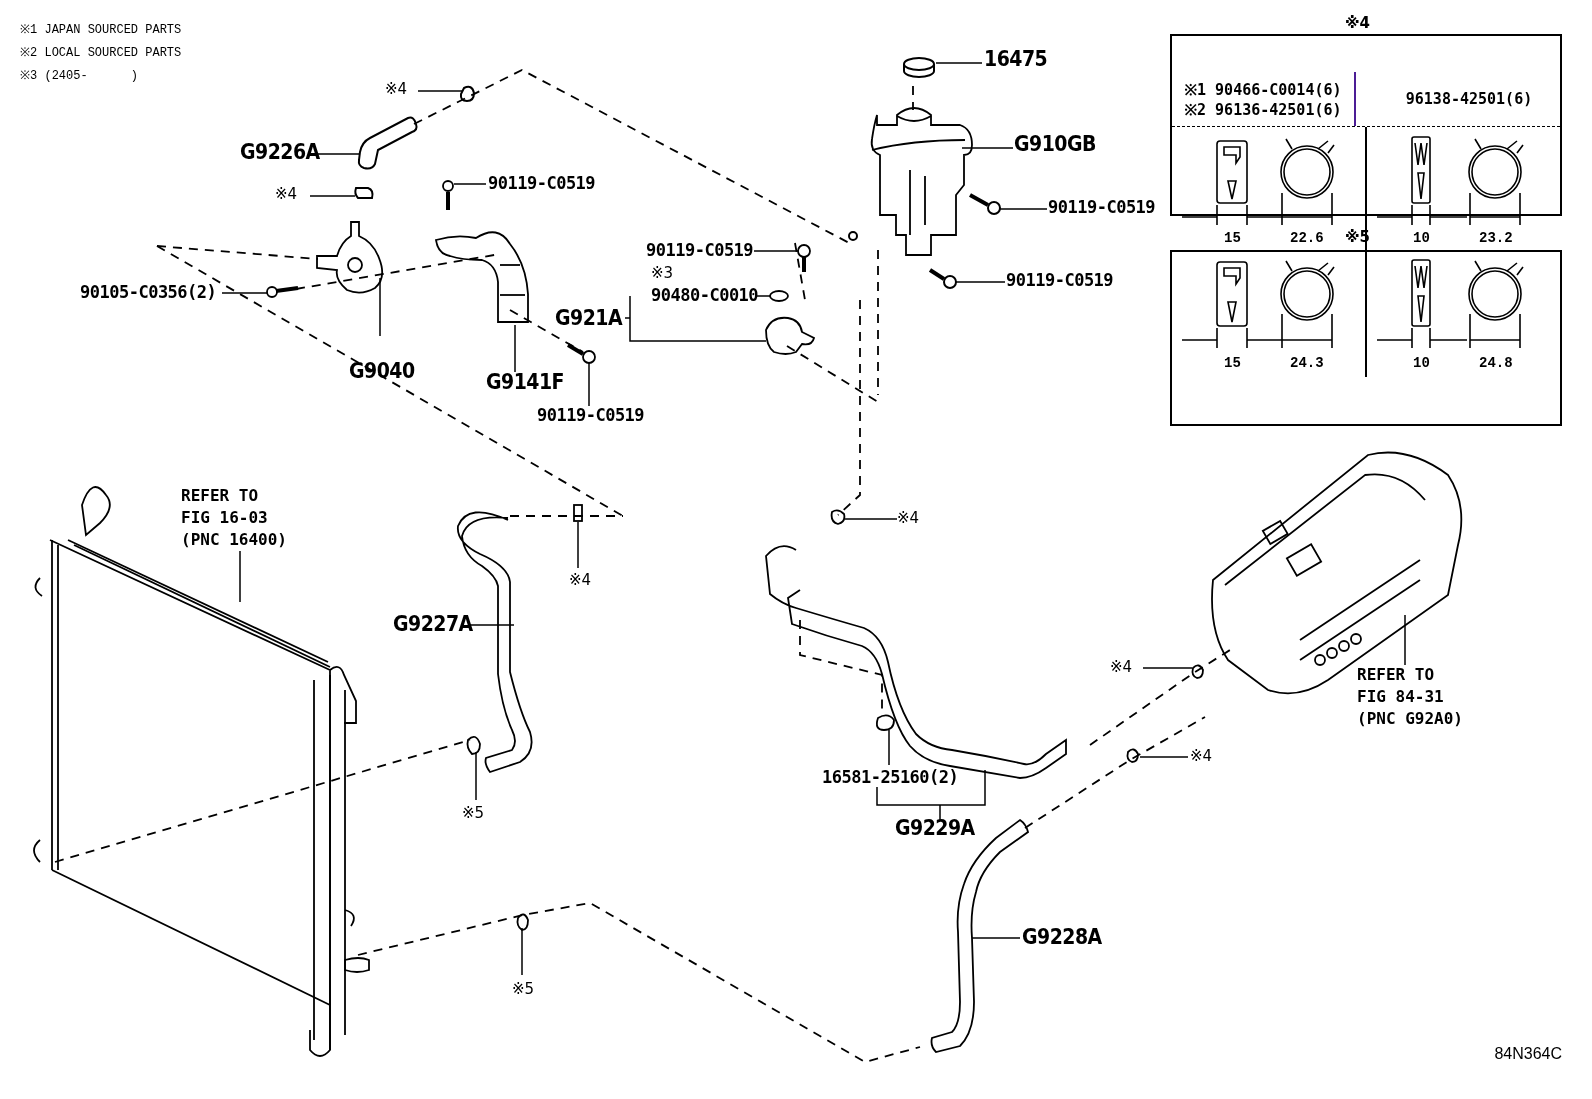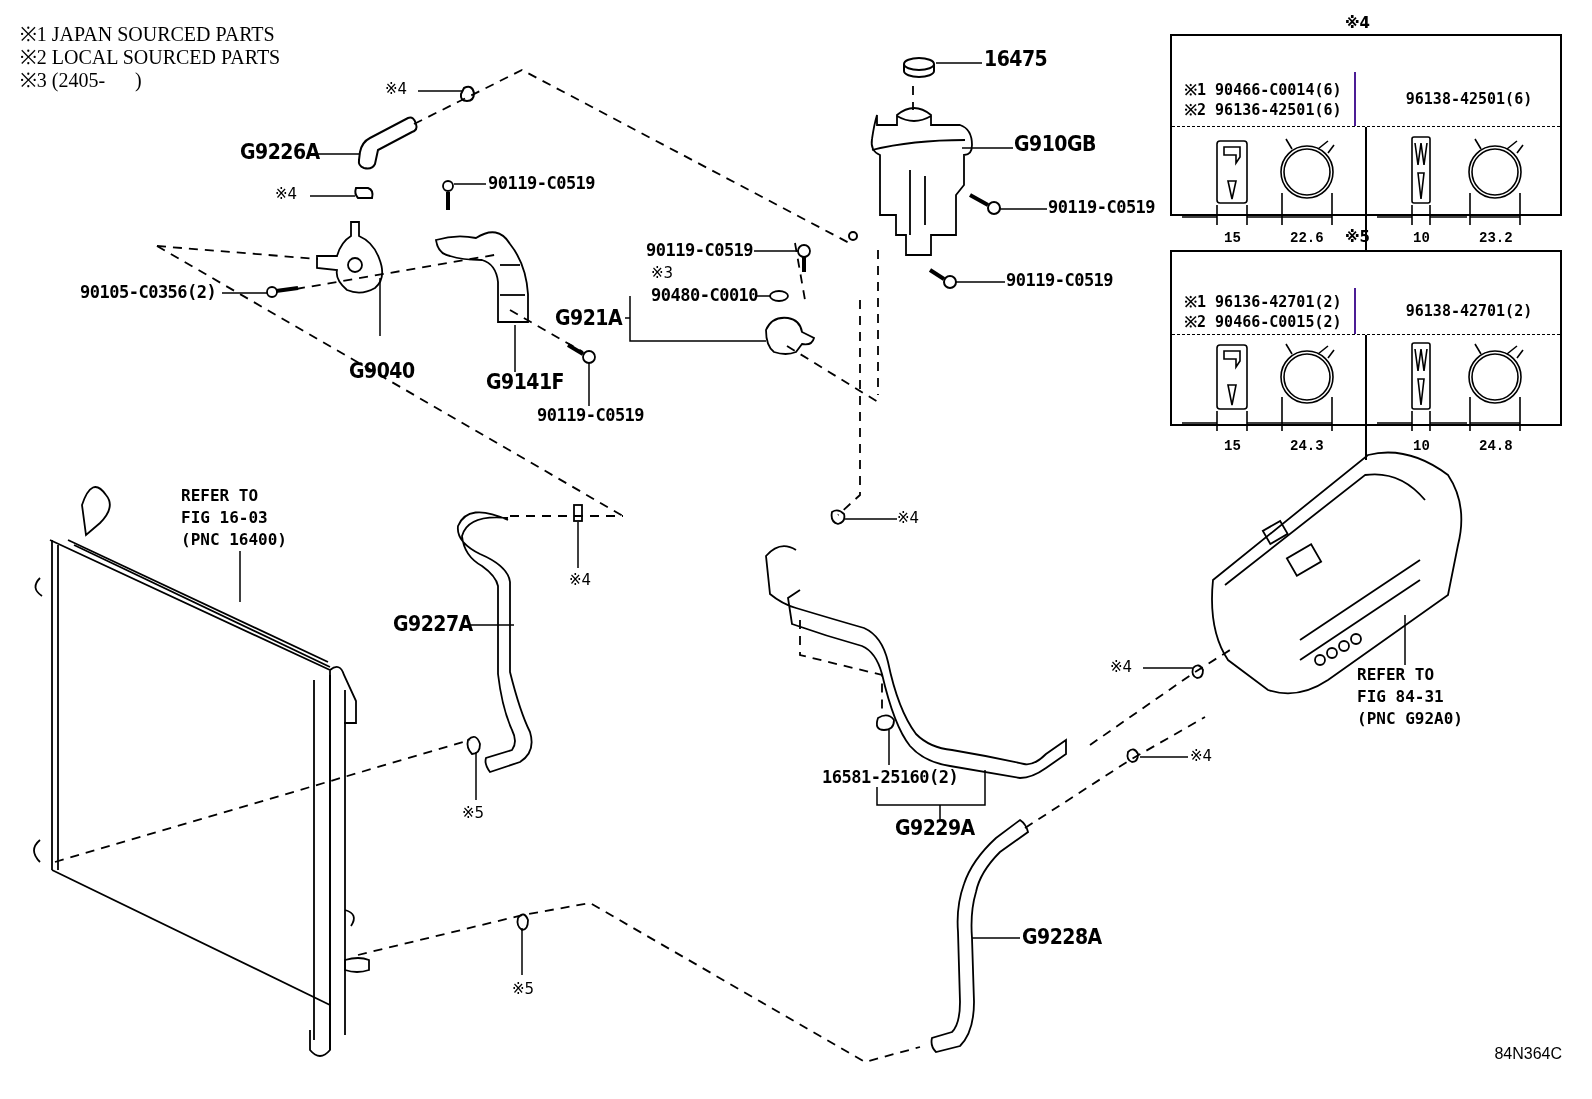--- a/index.html
+++ b/index.html
@@ -1,19 +1,19 @@
 <!DOCTYPE html>
 <html><head>
 <meta charset="utf-8">
 <style>
   html, body { margin:0; padding:0; background:#ffffff; }
   body { width:1592px; height:1099px; position:relative; overflow:hidden; font-family:"Liberation Sans", sans-serif; color:#000; }
   #diagram { position:absolute; left:0; top:0; width:1592px; height:1099px; }
   .lbl { position:absolute; white-space:nowrap; line-height:1; }
-  .notes { font-family:Liberation Serif, serif; font-size:20px; }
+  .notes { font-family:Liberation Mono, monospace; font-size:12px; }
   .pn { font-family:"DejaVu Sans Mono", monospace; font-weight:bold; font-size:17px; letter-spacing:-0.5px; }
   .pnb { font-family:"DejaVu Sans Condensed","DejaVu Sans", sans-serif; font-weight:bold; font-size:21px; letter-spacing:-0.5px; }
   .ref { font-family:"DejaVu Sans Mono", monospace; font-weight:bold; font-size:16px; line-height:22px; white-space:pre; }
   .mark { font-family:"DejaVu Sans", sans-serif; font-size:15px; }
   .tbl { position:absolute; border:2px solid #000; background:#fff; }
   .tbl .row-top { display:flex; height:54px; border-bottom:1px dashed #000;margin-top:36px; }
   .tbl .cell { flex:1; display:flex; flex-direction:column; justify-content:center; align-items:center; font-family:"DejaVu Sans Mono", monospace; font-weight:bold; font-size:15px; }
   .tbl .cell + .cell { border-left:2px solid #4c1d95;padding-left:22px; }
   .tbl .row-bot { display:flex; height:125px; }
   .tbl .row-bot .half { flex:1; position:relative; }
@@ -273,29 +273,20 @@
         <line x1="103" y1="90" x2="153" y2="90"></line>
       </svg>
       <span class="dim" style="left:46px;">10</span>
       <span class="dim" style="left:112px;">23.2</span>
     </div>
   </div>
 </div>
 
 <div class="tbltitle" style="left:1345px;top:228px;">※5</div>
 <div class="tbl" style="left:1170px;top:250px;width:388px;height:172px;">
-  <div class="row-top" style="height:46px;">
-    <div class="cell">
-      <div>※1 96136-42701(2)</div>
-      <div>※2 90466-C0015(2)</div>
-    </div>
-    <div class="cell">
-      <div>96138-42701(2)</div>
-    </div>
-  </div>
   <div class="row-bot">
     <div class="half">
       <svg width="190" height="120" viewBox="0 0 190 120" fill="none" stroke="#000" stroke-width="1.6">
         <rect x="45" y="10" width="30" height="64" rx="3"></rect>
         <path d="M52,24 v-8 h16 v10 l-4,6 v-8 h-8 z"></path>
         <path d="M56,50 l4,20 l4,-20 z"></path>
         <circle cx="135" cy="42" r="26"></circle>
           <circle cx="135" cy="42" r="23"></circle>
         <path d="M120,19 l-6,-10 M146,19 l10,-8 M156,23 l6,-8"></path>
         <line x1="10" y1="88" x2="45" y2="88"></line>

